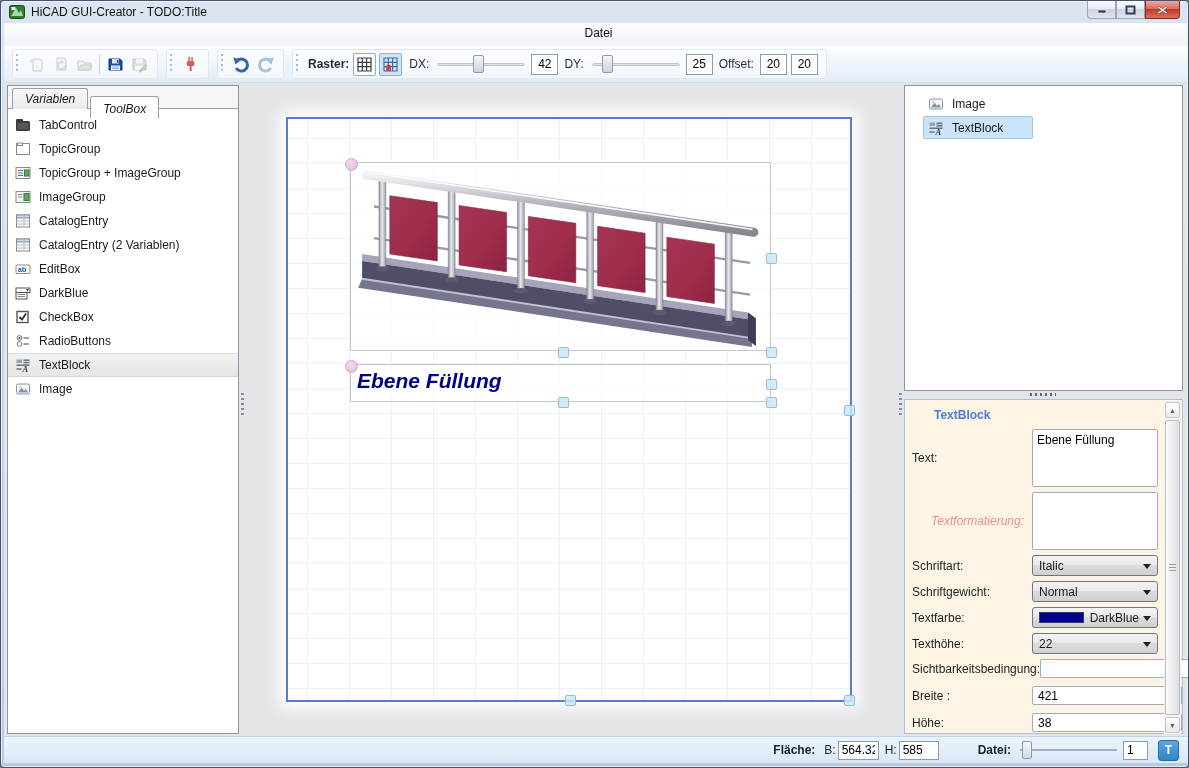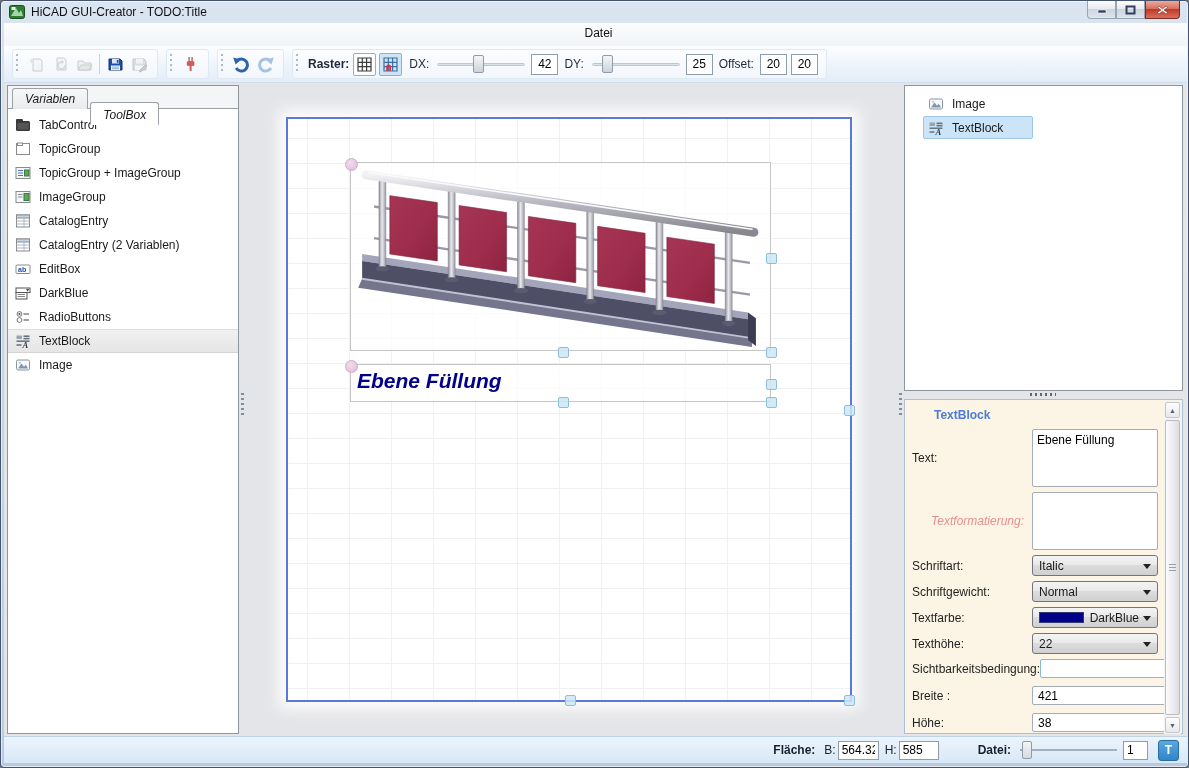--- a/index.html
+++ b/index.html
@@ -55,21 +55,21 @@
 
   
   .workarea { position:absolute; left:3px; top:82px; width:1183px; height:653px; background:#e4e5e8; }
 
   
   .left-panel { position:absolute; left:6px; top:84px; width:232px; height:649px; background:#fff;
     border:1px solid #8e959c; }
   .tabstrip { display:flex; height:23px; background:#f4f5f7; border-bottom:1px solid #9aa1a8; padding-left:4px; }
   .tab { padding:3px 12px 0; border:1px solid #9aa1a8; border-bottom:none; border-radius:3px 3px 0 0;
     background:linear-gradient(180deg,#f6f7f8,#e9ebee); margin-right:2px; margin-top:2px; height:21px;font-style:italic; }
-  .tab.active { background:#fff; margin-top:16px; height:23px; padding-top:5px; position:relative; z-index:2;
+  .tab.active { background:#fff; margin-top:10px; height:23px; padding-top:5px; position:relative; z-index:2;
     border-bottom:1px solid #fff; margin-bottom:-1px; }
   .tb-list { padding-top:4px; }
   .tb-item { display:flex; align-items:center; height:24px; padding-left:7px; gap:8px; }
   .tb-item.selected { background:linear-gradient(180deg,#f1f1f1,#e6e6e6); border-top:1px solid #dcdcdc; border-bottom:1px solid #d4d4d4; }
   .tb-item .ico { width:16px; height:16px; flex:0 0 16px; }
 
   
   .v-grip { position:absolute; width:3px; height:22px;
     background:repeating-linear-gradient(180deg,#7d8fa2 0 2px,transparent 2px 5px); }
   .h-grip { position:absolute; width:26px; height:3px;
@@ -113,21 +113,21 @@
   .props-header { color:#4d7cd6; font-weight:bold; margin:0 0 7px 24px; }
   .prow { display:flex; align-items:center; margin-bottom:5px; }
   .prow .plabel { flex:0 0 122px; padding-left:2px; color:#1e1e1e; }
   .prow .plabel.pink { color:#e59090; font-style:italic; text-align:right; padding-right:8px; }
   .prow textarea { width:126px; height:58px; border:1px solid #a5acb5; resize:none; font:12px "Liberation Sans",sans-serif; padding:3px 4px; border-radius:2px; }
   .combo { width:126px; height:21px; border:1px solid #70767d; border-radius:3px; position:relative;
     background:linear-gradient(180deg,#f4f4f4,#e9e9e9 45%,#dcdcdc 50%,#d0d0d0); display:flex; align-items:center; padding:0 18px 0 6px; }
   .combo .arrow { position:absolute; right:6px; top:8px; width:0; height:0; border-left:4px solid transparent;
     border-right:4px solid transparent; border-top:5px solid #222; }
   .combo .swatch { width:62px; height:11px; border:1px solid #333a6e; margin-right:6px; }
-  .pinput { width:134px; height:19px; border:1px solid #a5acb5; border-radius:2px; font:12px "Liberation Sans",sans-serif; padding:0 5px; }
+  .pinput { width:150px; height:19px; border:1px solid #a5acb5; border-radius:2px; font:12px "Liberation Sans",sans-serif; padding:0 5px; }
   .pinput.hl { border-color:#86b8d9; }
   .prow.tall { align-items:center; }
   .prow.gap8 { margin-bottom:8px; }
 
   
   .statusbar { position:absolute; left:3px; top:735px; width:1183px; height:27px;
     background:linear-gradient(180deg,#ecf4fc,#d8e8f7); border-top:1px solid #c0d4e8;
     display:flex; align-items:center; justify-content:flex-end; padding-right:8px; }
   .sb-label { font-weight:bold; margin:0 3px; color:#16212e; }
   .sb-sub { margin:0 2px 0 6px; color:#16212e; }
@@ -352,20 +352,27 @@
         </div>
         <div class="tb-item">
           <span class="ico"><svg width="16" height="16" viewBox="0 0 16 16">
               <rect x="1" y="3" width="14" height="4.5" fill="#fff" stroke="#555"></rect>
               <polygon points="11,4 14.2,4 12.6,6.5" fill="#444"></polygon>
               <rect x="1" y="7.5" width="11" height="6.5" fill="#fff" stroke="#555"></rect>
               <line x1="2.5" y1="9.5" x2="10" y2="9.5" stroke="#888"></line>
               <line x1="2.5" y1="11.5" x2="10" y2="11.5" stroke="#888"></line>
             </svg></span>
           <span>DarkBlue</span>
+        </div>
+        <div class="tb-item">
+          <span class="ico"><svg width="16" height="16" viewBox="0 0 16 16">
+              <rect x="2" y="2.5" width="11" height="11" fill="#fff" stroke="#555" stroke-width="1.4"></rect>
+              <path d="M4.5 8 L7 10.5 L11 4.5" fill="none" stroke="#333" stroke-width="1.8"></path>
+            </svg></span>
+          <span>CheckBox</span>
         </div>
         <div class="tb-item">
           <span class="ico"><svg width="16" height="16" viewBox="0 0 16 16">
               <circle cx="4.5" cy="5" r="2.4" fill="#fff" stroke="#777"></circle>
               <circle cx="4.5" cy="5" r="1" fill="#444"></circle>
               <circle cx="4.5" cy="11" r="2.4" fill="#fff" stroke="#777"></circle>
               <line x1="8.5" y1="5" x2="14" y2="5" stroke="#777" stroke-width="1.4"></line>
               <line x1="8.5" y1="11" x2="14" y2="11" stroke="#777" stroke-width="1.4"></line>
             </svg></span>
           <span>RadioButtons</span>

